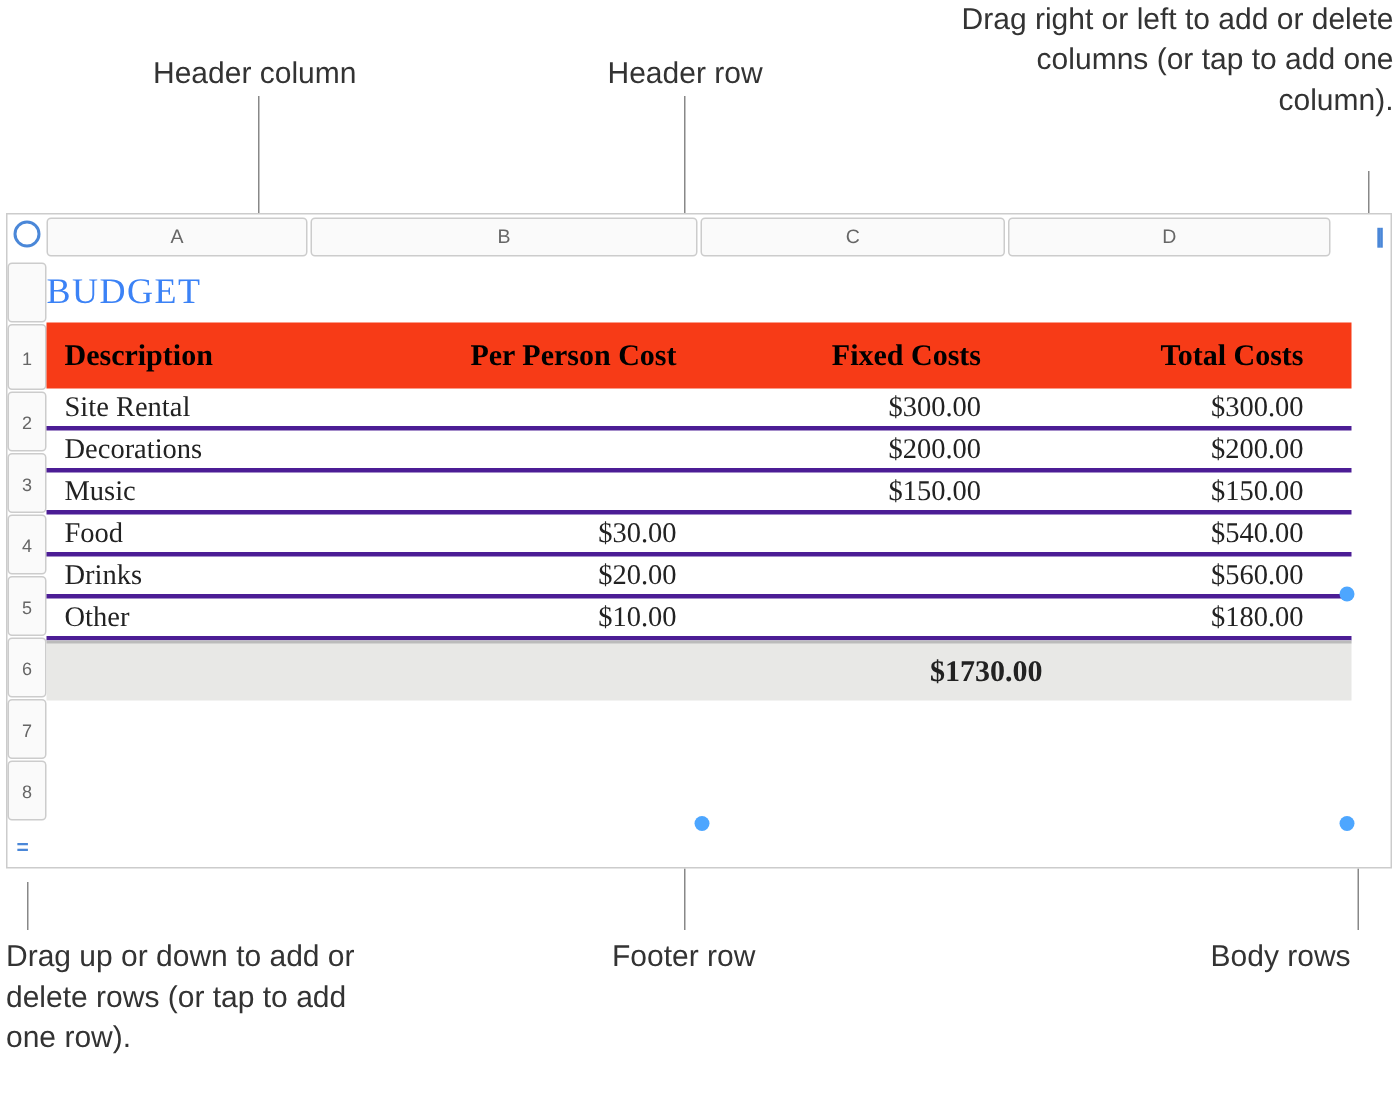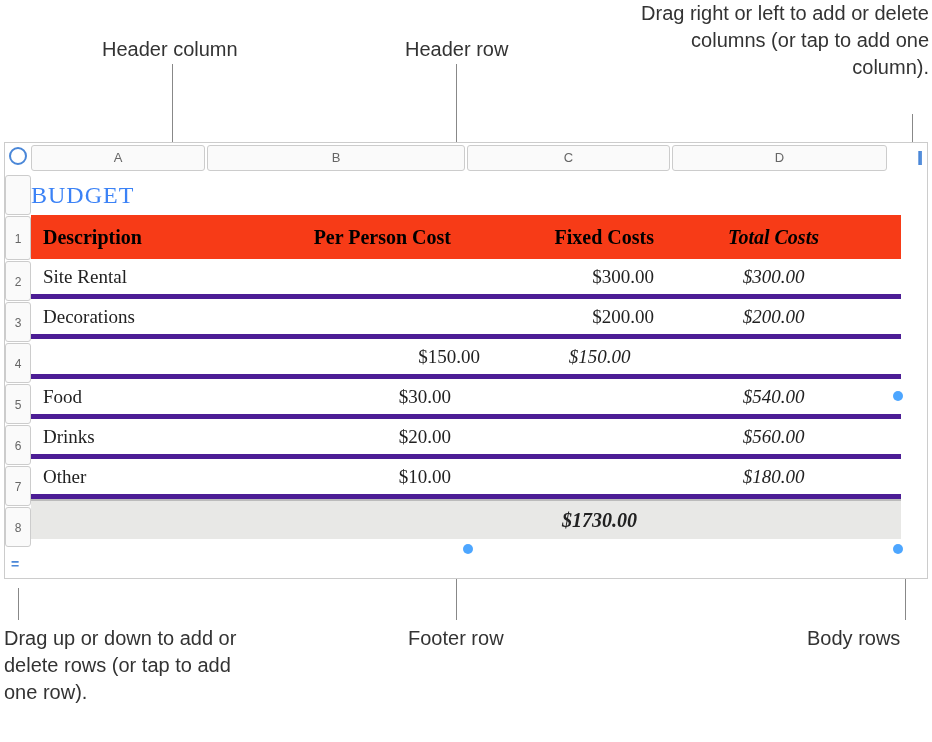--- a/index.html
+++ b/index.html
@@ -123,30 +123,30 @@
     color: #000000;
     font-family: Georgia, "Times New Roman", serif;
     font-weight: bold;
     font-size: 20px;
     align-items: center;
   }
   .header-row .c { padding: 0 12px; }
   .cA { width: 174px; text-align: left; }
   .cB { width: 258px; text-align: right; }
   .cC { width: 203px; text-align: right; }
-  .cD { width: 215px; text-align: center; font-style: italic; }
+  .cD { width: 215px; text-align: right; }
 
   .data-row {
     display: flex;
-    height: 40px;
+    height: 28px;
     font-family: Georgia, "Times New Roman", serif;
     font-size: 19px;
     color: #222;
     align-items: center;
-    border-bottom: 5px solid #4c1d95;
+    border-bottom: 3px solid #4c1d95;
   }
   .data-row .c { padding: 0 12px; }
 
   .footer-row {
     display: flex;
     height: 40px;
     font-family: Georgia, "Times New Roman", serif;
     font-size: 20px;
     font-weight: bold;
     color: #222;
@@ -224,20 +224,21 @@
         <div class="c cC">$300.00</div>
         <div class="c cD">$300.00</div>
       </div>
       <div class="data-row">
         <div class="c cA">Decorations</div>
         <div class="c cB"></div>
         <div class="c cC">$200.00</div>
         <div class="c cD">$200.00</div>
       </div>
       <div class="data-row">
+        <div class="c cA">Music</div>
         <div class="c cB"></div>
         <div class="c cC">$150.00</div>
         <div class="c cD">$150.00</div>
       </div>
       <div class="data-row">
         <div class="c cA">Food</div>
         <div class="c cB">$30.00</div>
         <div class="c cC"></div>
         <div class="c cD">$540.00</div>
       </div>

